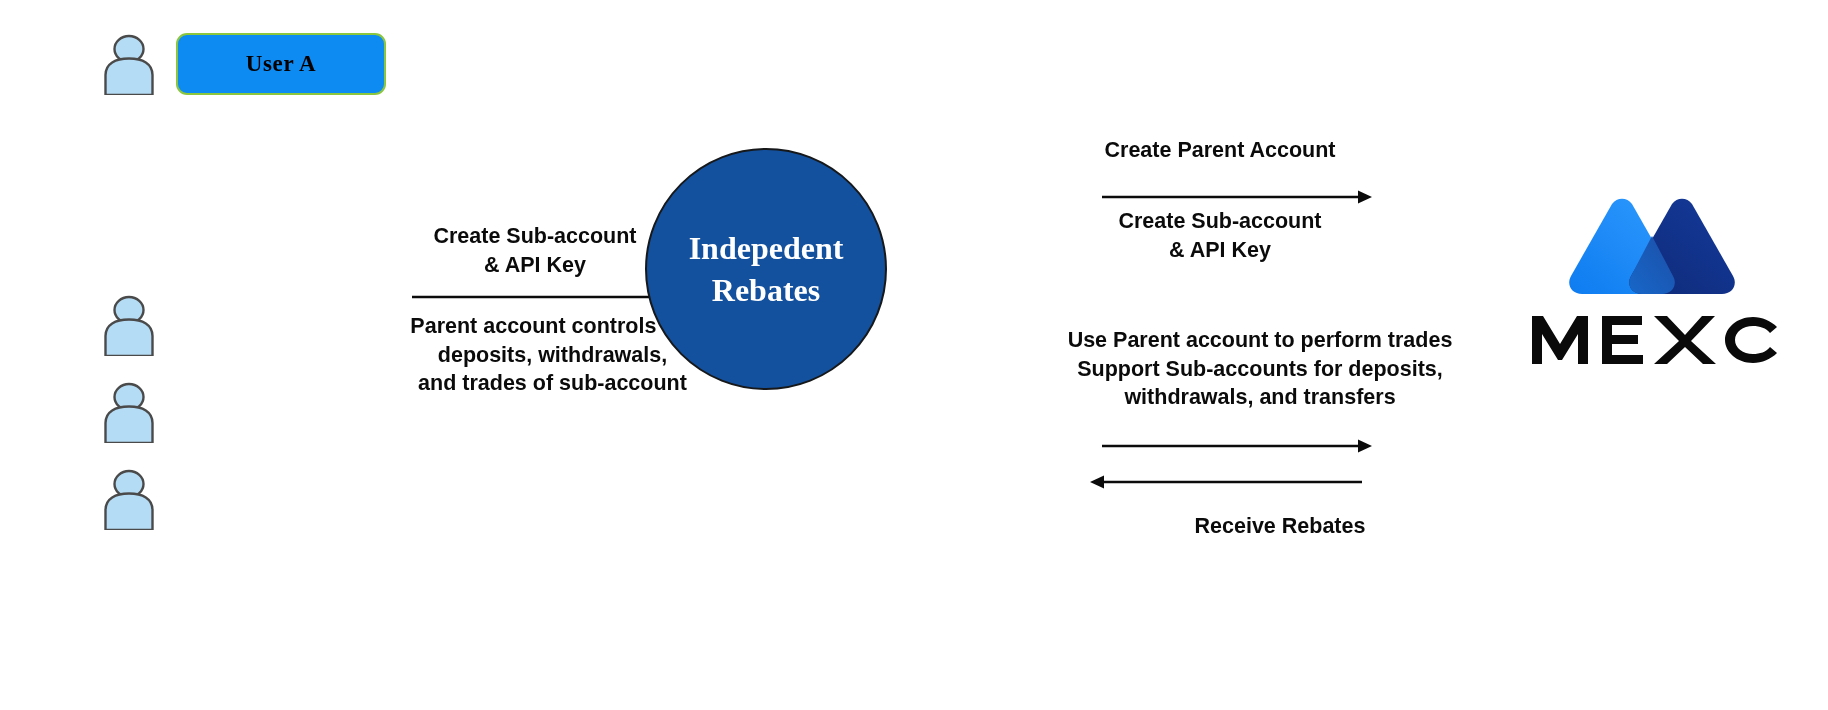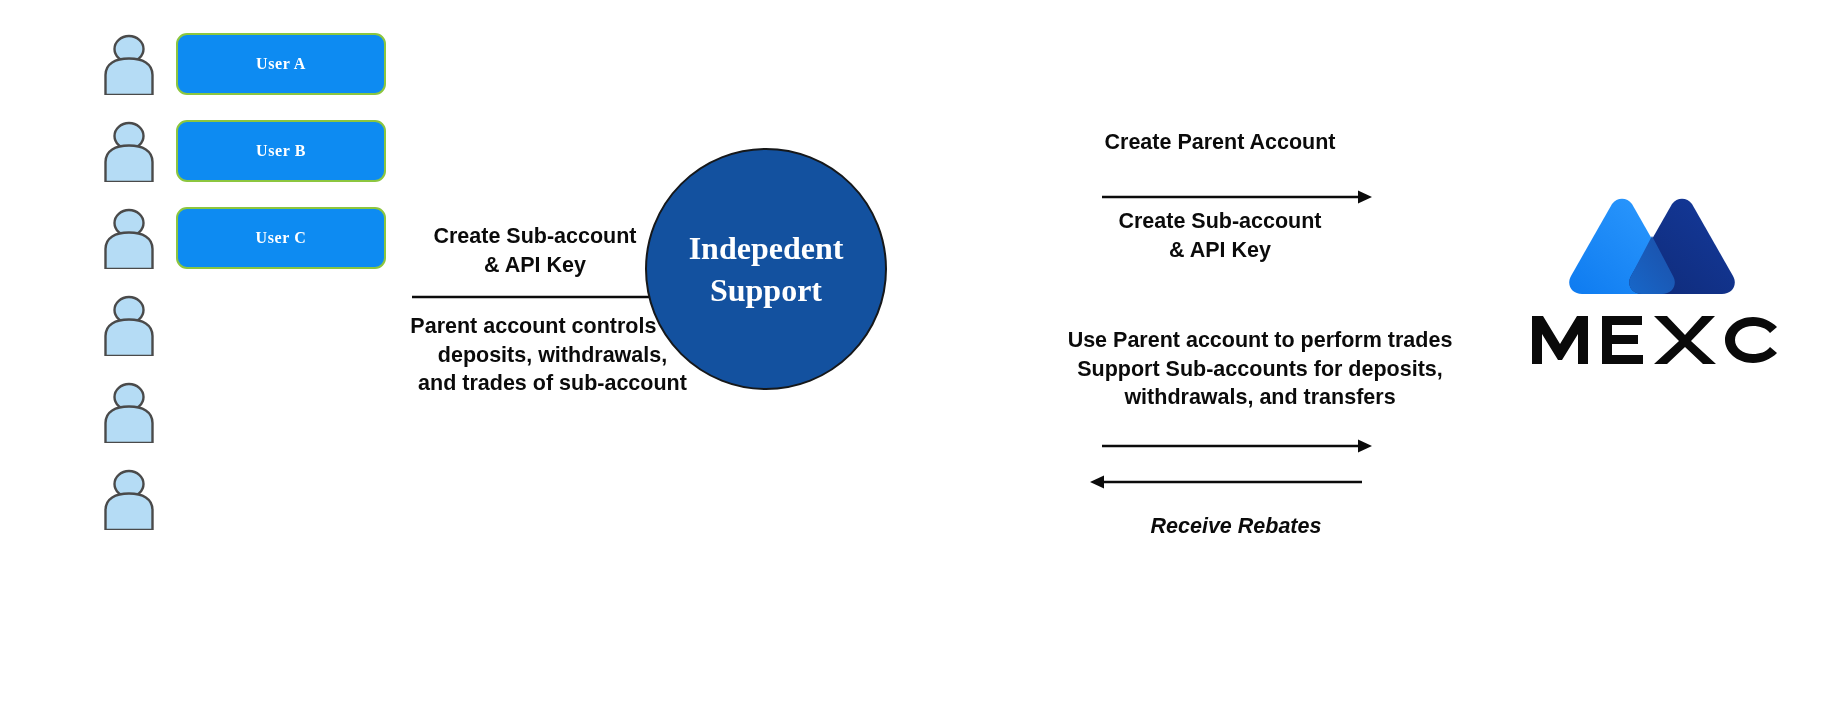--- a/index.html
+++ b/index.html
@@ -13,22 +13,22 @@
   
   .user-row{position:absolute;left:100px;display:flex;align-items:center;gap:18px;}
   .user-icon{width:58px;height:62px;position:relative;flex:0 0 auto;}
   .user-icon svg{display:block;width:58px;height:62px;}
   .user-box{
     width:210px;height:62px;border-radius:11px;
     background:#0D8BF2;border:2px solid #8CC63F;
     box-sizing:border-box;display:flex;align-items:center;justify-content:center;
   }
   .user-box span{
-    font-family:"Liberation Serif",serif;font-weight:bold;font-size:16px;
-    color:#ffffff;letter-spacing:.6px;
+    font-family:"Liberation Serif",serif;font-weight:bold;font-size:23px;
+    color:#000000;letter-spacing:.6px;
   }
 
   
   .broker-circle{
     position:absolute;left:645px;top:148px;width:242px;height:242px;border-radius:50%;
     background:#13519F;border:2.5px solid #16181a;
     display:flex;flex-direction:column;align-items:center;justify-content:center;
     box-sizing:border-box;
   }
   .broker-circle .bline{
@@ -60,43 +60,21 @@
       <svg viewBox="0 0 58 62">
           <ellipse cx="29" cy="16" rx="14.5" ry="13" fill="#B5DCF5" stroke="#4A4A4A" stroke-width="2.4"></ellipse>
           <path d="M5.5 62 V42 C5.5 30.5 15.5 25.5 29 25.5 C42.5 25.5 52.5 30.5 52.5 42 V62 Z" fill="#B5DCF5" stroke="#4A4A4A" stroke-width="2.4" stroke-linejoin="round"></path>
         </svg>
     </div>
     <div class="user-box">
       <span>User A</span>
     </div>
   </div>
 
-  <div class="user-row" style="top:120px">
-    <div class="user-icon">
-      <svg viewBox="0 0 58 62">
-          <ellipse cx="29" cy="16" rx="14.5" ry="13" fill="#B5DCF5" stroke="#4A4A4A" stroke-width="2.4"></ellipse>
-          <path d="M5.5 62 V42 C5.5 30.5 15.5 25.5 29 25.5 C42.5 25.5 52.5 30.5 52.5 42 V62 Z" fill="#B5DCF5" stroke="#4A4A4A" stroke-width="2.4" stroke-linejoin="round"></path>
-        </svg>
-    </div>
-    <div class="user-box">
-      <span>User B</span>
-    </div>
-  </div>
 
-  <div class="user-row" style="top:207px">
-    <div class="user-icon">
-      <svg viewBox="0 0 58 62">
-          <ellipse cx="29" cy="16" rx="14.5" ry="13" fill="#B5DCF5" stroke="#4A4A4A" stroke-width="2.4"></ellipse>
-          <path d="M5.5 62 V42 C5.5 30.5 15.5 25.5 29 25.5 C42.5 25.5 52.5 30.5 52.5 42 V62 Z" fill="#B5DCF5" stroke="#4A4A4A" stroke-width="2.4" stroke-linejoin="round"></path>
-        </svg>
-    </div>
-    <div class="user-box">
-      <span>User C</span>
-    </div>
-  </div>
 
   <div class="user-row" style="top:294px">
     <div class="user-icon">
       <svg viewBox="0 0 58 62">
           <ellipse cx="29" cy="16" rx="14.5" ry="13" fill="#B5DCF5" stroke="#4A4A4A" stroke-width="2.4"></ellipse>
           <path d="M5.5 62 V42 C5.5 30.5 15.5 25.5 29 25.5 C42.5 25.5 52.5 30.5 52.5 42 V62 Z" fill="#B5DCF5" stroke="#4A4A4A" stroke-width="2.4" stroke-linejoin="round"></path>
         </svg>
     </div>
   </div>
 
@@ -127,24 +105,24 @@
       <path d="M246 0.5 L260 7 L246 13.5 Z" fill="#0b0b0b"></path>
     </svg>
   </div>
 
   <div class="lbl" style="left:380px;top:312px;width:345px;">Parent account controls the
 deposits, withdrawals,
 and trades of sub-account</div>
 
   <div class="broker-circle">
     <div class="bline">Indepedent</div>
-    <div class="bline">Support</div>
+    <div class="bline">Rebates</div>
   </div>
 
-  <div class="lbl" style="left:1010px;top:128px;width:420px;">Create Parent Account</div>
+  <div class="lbl" style="left:1010px;top:136px;width:420px;">Create Parent Account</div>
 
   <div class="arrow" style="left:1102px;top:190px;">
     <svg width="270" height="14" viewBox="0 0 270 14">
       <line x1="0" y1="7" x2="256" y2="7" stroke="#0b0b0b" stroke-width="2.6"></line>
       <path d="M256 0.5 L270 7 L256 13.5 Z" fill="#0b0b0b"></path>
     </svg>
   </div>
 
   <div class="lbl" style="left:1010px;top:207px;width:420px;">Create Sub-account
 &amp; API Key</div>
@@ -160,21 +138,21 @@
     </svg>
   </div>
 
   <div class="arrow" style="left:1090px;top:475px;">
     <svg width="272" height="14" viewBox="0 0 272 14">
       <line x1="14" y1="7" x2="272" y2="7" stroke="#0b0b0b" stroke-width="2.6"></line>
       <path d="M14 0.5 L0 7 L14 13.5 Z" fill="#0b0b0b"></path>
     </svg>
   </div>
 
-  <div class="lbl" style="left:1016px;top:512px;width:440px;font-style:italic;">Receive Rebates</div>
+  <div class="lbl" style="left:1060px;top:512px;width:440px;">Receive Rebates</div>
 
   <div class="mexc">
     <div class="mark">
       <svg viewBox="0 0 190 100">
         <defs>
           <linearGradient id="gL" x1="0" y1="1" x2="1" y2="0">
             <stop offset="0%" stop-color="#0E7BF0"></stop>
               <stop offset="100%" stop-color="#2E9BFF"></stop>
           </linearGradient>
           <linearGradient id="gR" x1="0" y1="1" x2="1" y2="0">

